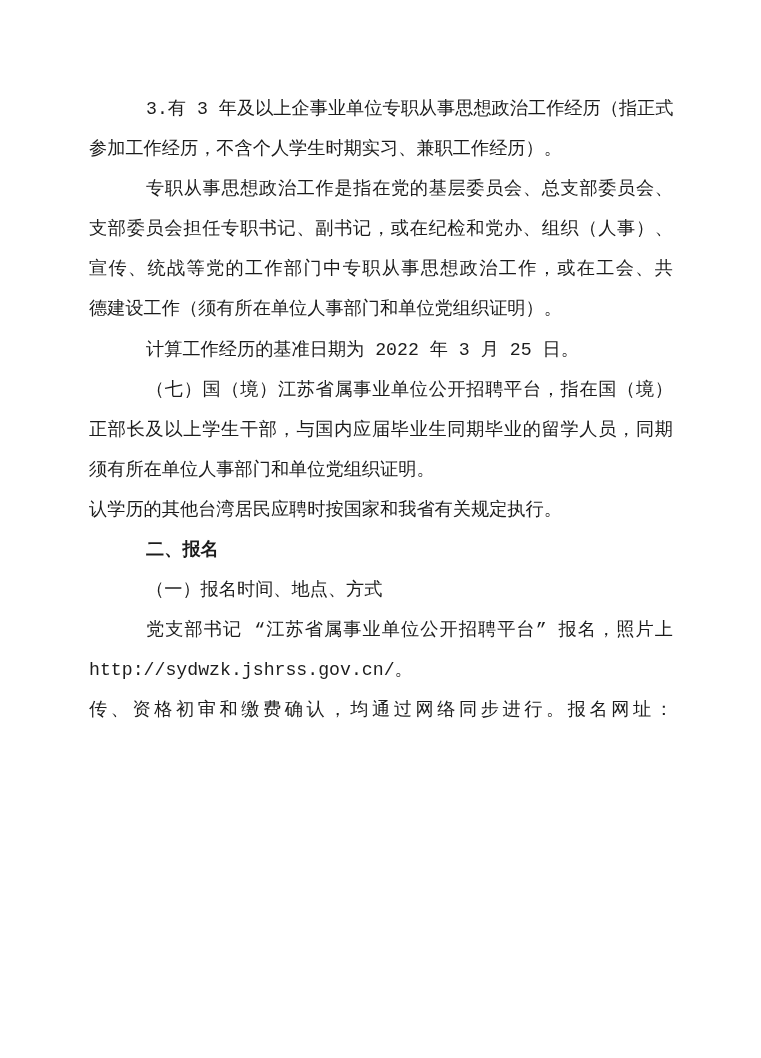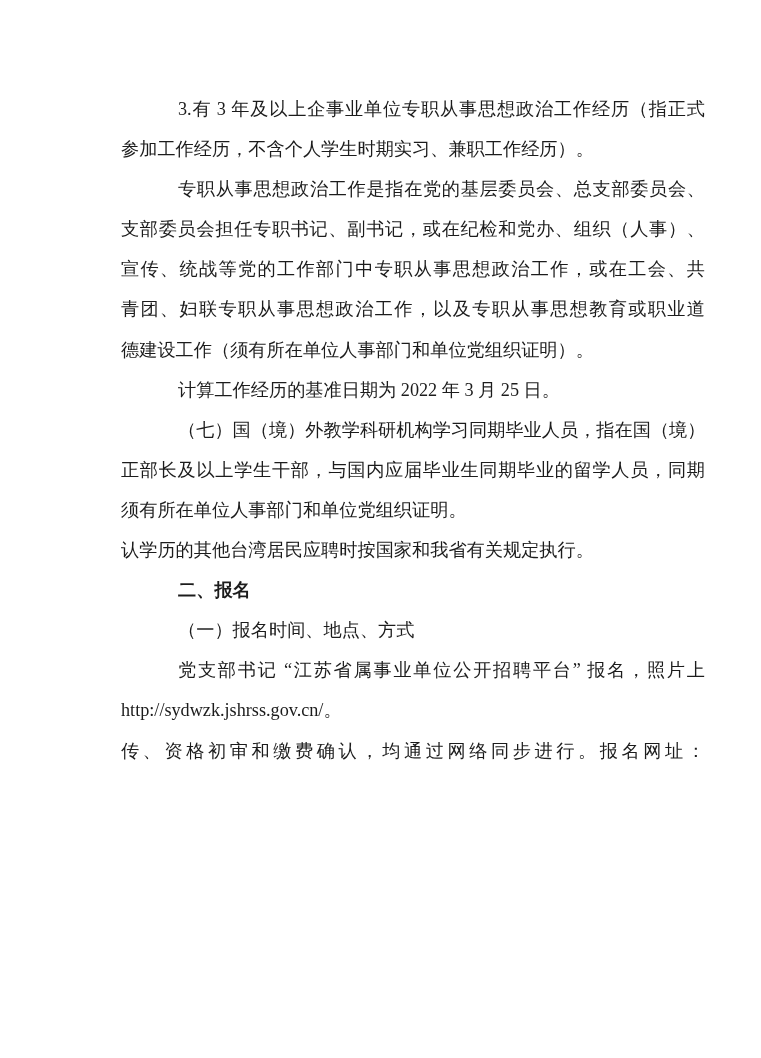--- a/index.html
+++ b/index.html
@@ -2,23 +2,22 @@
 <html lang="zh"><head>
 <meta charset="utf-8">
 <style>
   html,body{margin:0;padding:0;}
   body{background:#ffffff;}
   .page{
     position:relative;
     width:708px;height:1058px;
     background:#ffffff;
     overflow:hidden;
-    font-family:Liberation Serif, serif;
+    font-family:Liberation Mono, monospace;
     color:#1c1c1c;
-    margin-left:32px;
   }
   .content{
     position:absolute;
     left:89px;top:89px;width:584px;
   }
   .par{margin:0;padding:0;}
   .line{
     height:40.1px;
     line-height:40.1px;
     font-size:18.2px;
@@ -40,28 +39,27 @@
 <div class="page" style="background: rgb(255, 255, 255); color: rgb(28, 28, 28);">
   <div class="content">
       <div class="par">
         <div class="line indent fill">3.有 3 年及以上企事业单位专职从事思想政治工作经历（指正式</div>
         <div class="line">参加工作经历，不含个人学生时期实习、兼职工作经历）。</div>
       </div>
       <div class="par">
         <div class="line indent fill">专职从事思想政治工作是指在党的基层委员会、总支部委员会、</div>
         <div class="line fill">支部委员会担任专职书记、副书记，或在纪检和党办、组织（人事）、</div>
         <div class="line fill">宣传、统战等党的工作部门中专职从事思想政治工作，或在工会、共</div>
-        <div class="line fill">青团、妇联专职从事思想政治工作，以及专职从事思想教育或职业道</div>
         <div class="line">德建设工作（须有所在单位人事部门和单位党组织证明）。</div>
       </div>
       <div class="par">
         <div class="line indent">计算工作经历的基准日期为 2022 年 3 月 25 日。</div>
       </div>
       <div class="par">
-        <div class="line indent fill">（七）国（境）外教学科研机构学习同期毕业人员，指在国（境）</div>
+        <div class="line indent fill">（七）国（境）江苏省属事业单位公开招聘平台，指在国（境）</div>
         <div class="line fill">正部长及以上学生干部，与国内应届毕业生同期毕业的留学人员，同期</div>
         <div class="line">须有所在单位人事部门和单位党组织证明。</div>
       </div>
       <div class="par">
         <div class="line">认学历的其他台湾居民应聘时按国家和我省有关规定执行。</div>
       </div>
       <div class="par heading">
         <div class="line indent">二、报名</div>
       </div>
       <div class="par">

